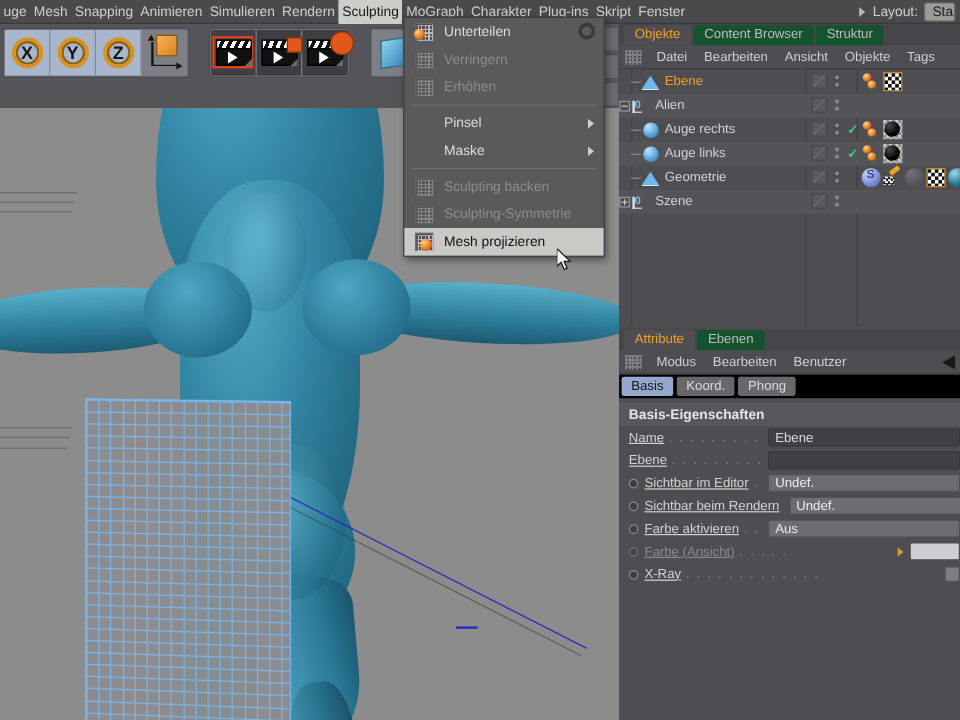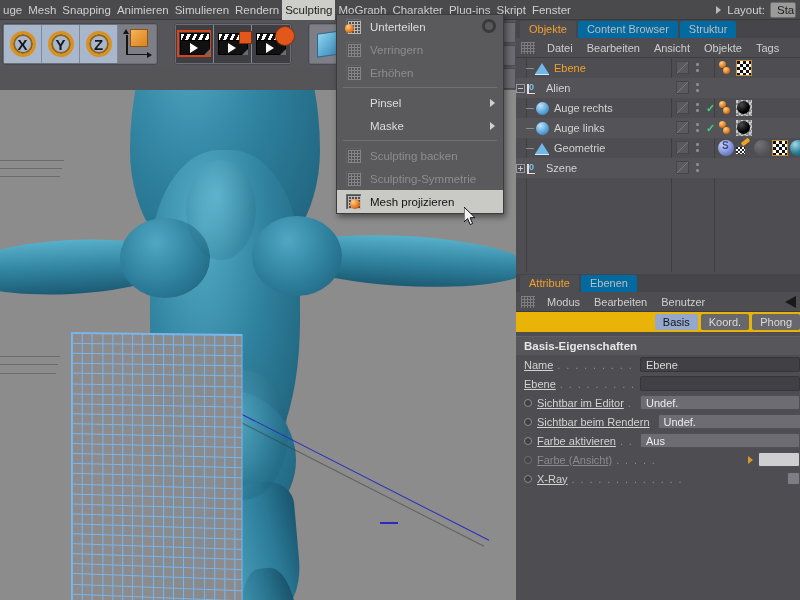--- a/index.html
+++ b/index.html
@@ -161,21 +161,21 @@
   }
   .dd-gear:before { content:""; position:absolute;left:2px;top:2px;width:4px;height:4px;
      background:#5a5a5c;border-radius:50%; }
 
   
   .right-col { position:absolute; left:516px; top:20px; width:284px; height:580px; background:#4e4e52; }
 
   .tabrow { height:18px; display:flex; align-items:flex-end; background:#46464a; padding-left:4px; }
   .tab {
     height:17px; line-height:17px; padding:0 9px; font-size:11px;
-    background:#0369a1; color:#bdbdbd; margin-right:2px;
+    background:#14532d; color:#bdbdbd; margin-right:2px;
     border-top-left-radius:2px; border-top-right-radius:2px;
   }
   .tab.sel { background:#4e4e52; color:#f2a02a; }
 
   .panel-menubar { height:20px; display:flex; align-items:center;
     background:#4e4e52; border-bottom:1px solid #3d3d41; position:relative; }
   .grip { width:14px;height:12px;margin:0 5px;
      background-image:repeating-linear-gradient(to right,#8a8a8e 0 1.5px,transparent 1.5px 3px),
                       repeating-linear-gradient(to bottom,#8a8a8e 0 1.5px,transparent 1.5px 3px);
      opacity:.8; }
@@ -232,21 +232,21 @@
   .tag-brush .hd{position:absolute;left:0;top:7px;width:9px;height:7px;
       background-image:repeating-conic-gradient(#fff 0 25%,#222 0 50%);background-size:4px 4px;}
   .tag-brush .st{position:absolute;left:5px;top:0;width:9px;height:4px;background:#f0a31e;transform:rotate(-38deg);border-radius:1px;}
   .tag-gray { background:radial-gradient(circle at 33% 27%,#7e7e82,#5a5a5e 60%,#46464a); border-radius:50%; opacity:.75;}
   .tag-teal { border-radius:50%; background:radial-gradient(circle at 33% 27%,#9fd9e8,#2b7c96 55%,#12465a);}
 
   
   .attr-obj-row { height:22px; display:flex; align-items:center; padding-left:8px; background:#4e4e52; }
   .attr-obj-row .obj-icon { margin-right:6px; }
   .attr-obj-label { font-size:11.5px; color:#d8d8d8; }
-  .attr-tabs { height:20px; display:flex; align-items:center; padding-left:2px; gap:3px; background:#eab308;justify-content:flex-end;}
+  .attr-tabs { height:20px; display:flex; align-items:center; padding-left:2px; gap:3px; background:#000000;}
   .atab { font-size:11px; padding:2px 8px; background:#67676c; color:#dadada; border-radius:2px; }
   .atab.sel { background:#93a8cc; color:#141414; }
   .attr-body { background:#4e4e52; padding-top:4px; }
   .attr-section { font-size:11.5px; font-weight:bold; color:#e6e6e6;
      padding:3px 0 3px 8px; background:#56565b; border-top:1px solid #5f5f64;}
   .attr-row { height:19px; display:flex; align-items:center; padding-left:8px; }
   .radio { width:8px;height:8px;border-radius:50%; background:#3f3f43;
      border:1px solid #8d8d91; margin-right:5px; flex:none; }
   .radio.dim { opacity:.5; }
   .attr-label { font-size:11px; color:#d2d2d2; white-space:nowrap;text-decoration:underline; }

